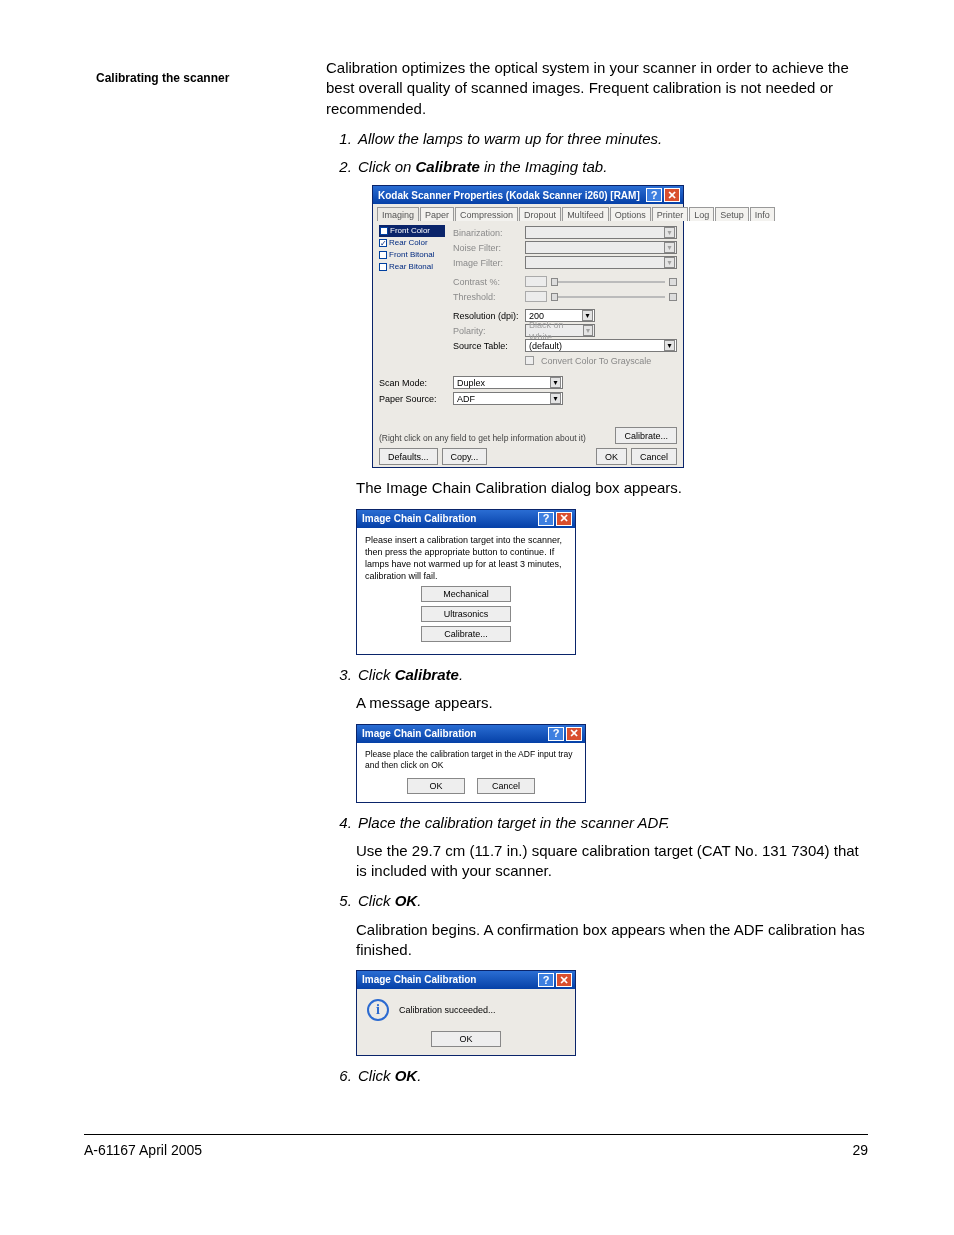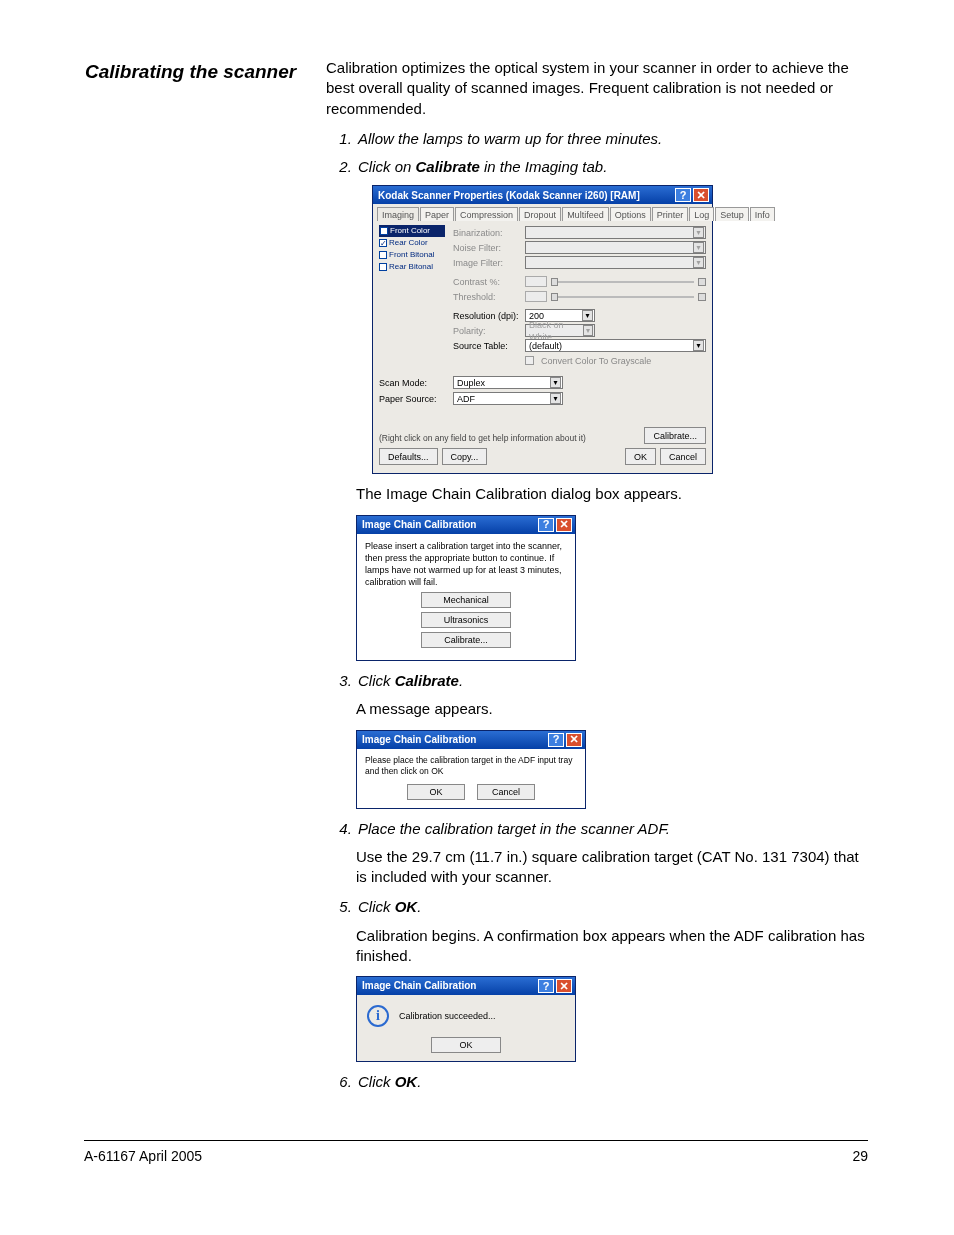--- a/index.html
+++ b/index.html
@@ -2,42 +2,42 @@
 <html><head>
 <meta charset="utf-8">
 <style>
   :root { --ink:#000; --blue:#0a246a; --blue2:#0b5fbf; --panel:#eceae5; --border:#777; --grey:#808080; }
   * { box-sizing:border-box; }
   body { margin:0; padding:0; background:#fff; font-family:Arial,Helvetica,sans-serif; color:var(--ink); font-size:15px; line-height:1.35; }
   .page { width:954px; min-height:1235px; margin:0 auto; padding:58px 86px 30px 84px; position:relative; }
   .cols { display:flex; gap:20px; }
   .lcol { flex:0 0 222px; }
   .rcol { flex:1; }
-  h2.section { font-size:19px; font-weight:bold; margin:1px;font-style:italic; }
+  h2.section { font-size:12px; font-weight:bold; margin:12px; }
   p { margin:0 0 10px 0; }
   ol.steps { padding-left:30px; margin:0; }
   ol.steps > li { margin:6px 0 8px 0; padding-left:2px;font-style:italic; }
   .sub { margin-left:30px; }
   .noteblk { margin:8px 0 8px 0; }
   .note-ind { padding-left:56px; text-indent:-56px; }
   b.k { font-weight:bold; }
 
   
   .win { margin:6px 0 10px 30px; background:var(--panel); border:1px solid var(--blue); font-size:10px; }
   .tbar { height:18px; background:linear-gradient(#2a6dd3,#0540a7); display:flex; align-items:center; padding:0 3px 0 5px; color:#fff; font-weight:bold; }
   .tbar-title { flex:1; white-space:nowrap; overflow:hidden; }
   .tbtn { width:16px; height:14px; margin-left:2px; border:1px solid #fff; background:#3d7fe0; display:flex; align-items:center; justify-content:center; font-size:11px; line-height:1; }
   .tbtn.close { background:#d94f2e; }
 
   
-  .win.props { width:341px;margin-left:46px; }
+  .win.props { width:312px;margin-left:46px; }
   .tabs { display:flex; gap:0; padding:3px 4px 0 4px; font-size:9px; color:#555; }
   .tab { padding:2px 4px 0 4px; border:1px solid #999; border-bottom:none; background:#f3f2ef; margin-right:1px; height:14px; line-height:10px; }
   .tab.active { background:var(--panel); }
-  .propbody { padding:4px 6px 8px 6px; }
+  .propbody { padding:4px 6px 2px 6px; }
   .toprow { display:flex; gap:8px; }
   .chks { width:66px; font-size:8px; line-height:12px; color:#002a80; }
   .chks .cb { width:8px; height:8px; border:1px solid #0040a0; display:inline-block; vertical-align:middle; margin-right:2px; background:#fff; }
   .chks .cb.ck::after{content:"✓"; font-size:8px; position:relative; top:-2px; left:0px;}
   .chks .row{white-space:nowrap;}
   .flds { flex:1; font-size:9px; color:#8a8a8a; }
   .fld { display:flex; align-items:center; height:15px; }
   .fld .lbl { width:72px; }
   .fld .ctrl { flex:1; display:flex; align-items:center; gap:4px; }
   .slider { flex:1; height:2px; background:#bbb; position:relative; }

